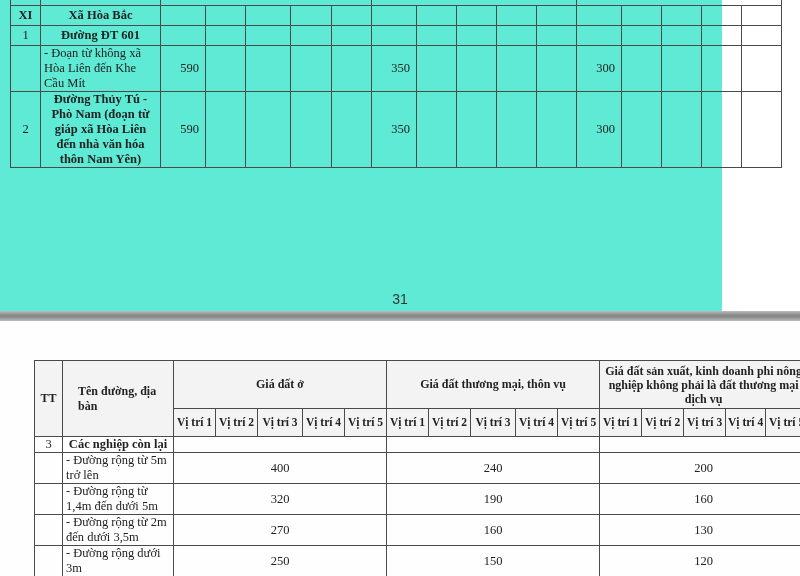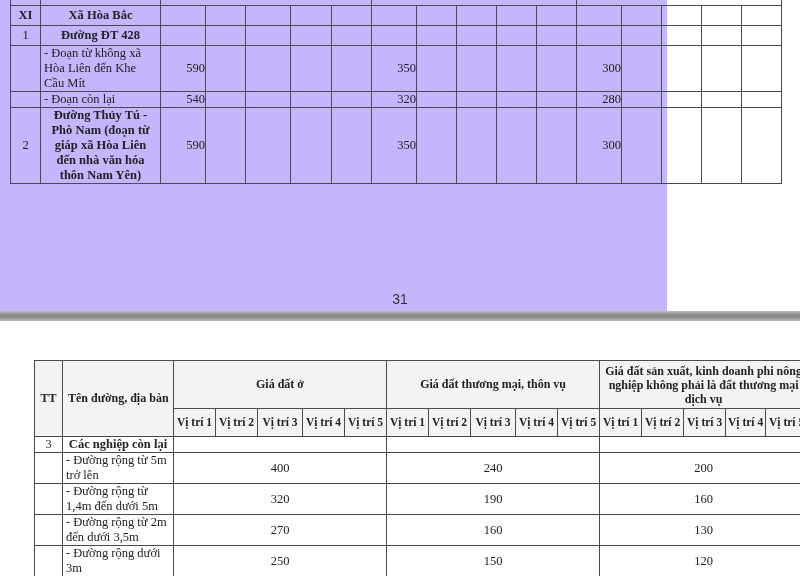--- a/index.html
+++ b/index.html
@@ -3,35 +3,35 @@
 <meta charset="utf-8">
 <style>
   html, body { margin: 0; padding: 0; }
   body {
     width: 800px; height: 576px; overflow: hidden; position: relative;
     background: #ffffff;
     font-family: "Liberation Serif", "DejaVu Serif", serif;
     color: #222;
   }
   .page-top {
-    position: absolute; left: 0; top: 0; width: 667px; height: 316px;
-    background: #c4b5fd;
+    position: absolute; left: 0; top: 0; width: 722px; height: 316px;
+    background: #5eead4;
   }
   .page-gap {
     position: absolute; left: 0; top: 311px; width: 800px; height: 10px;
     background: linear-gradient(#bdbdbd, #8a8a8a 40%, #8a8a8a 60%, #bdbdbd);
   }
   .page-bottom {
     position: absolute; left: 0; top: 321px; width: 800px; height: 255px;
     background: #fefefe;
   }
   table { border-collapse: collapse; table-layout: fixed; position: absolute; }
   td, th { border: 1px solid #4a4a4a; padding: 0 3px; font-size: 12.5px; line-height: 15px; vertical-align: middle; }
   .t1 { left: 10px; top: -9px; width: 498px; }
-  .t1 td.num { text-align: right; padding-right: 0; }
+  .t1 td.num { text-align: right; padding-right: 6px; }
   .t1 td.tt { text-align: center; }
   .bold { font-weight: bold; text-align: center; }
   .page-number {
     position: absolute; left: 0; width: 800px; top: 291px; text-align: center;
     font-family: "Liberation Sans", "DejaVu Sans", sans-serif; font-size: 14px; color: #333;
   }
   .t2 { left: 34px; top: 360px; width: 750px; }
   .t2 th { font-weight: bold; text-align: center; background: #f3f3f3; font-size: 12px; padding: 0 1px; }
   .t2 th.posb { font-weight: bold; font-size: 11.5px; white-space: nowrap; }
   .t2 td.center { text-align: center; }
@@ -83,21 +83,21 @@
           <td></td>
           <td></td>
       <td></td>
           <td></td>
           <td></td>
           <td></td>
           <td></td>
     </tr>
     <tr style="height:20px">
       <td class="tt">1</td>
-      <td class="bold">Đường ĐT 428</td>
+      <td class="bold">Đường ĐT 601</td>
       <td></td>
           <td></td>
           <td></td>
           <td></td>
           <td></td>
       <td></td>
           <td></td>
           <td></td>
           <td></td>
           <td></td>
@@ -114,39 +114,20 @@
       <td></td>
           <td></td>
           <td></td>
           <td></td>
       <td class="num">350</td>
       <td></td>
           <td></td>
           <td></td>
           <td></td>
       <td class="num">300</td>
-      <td></td>
-          <td></td>
-          <td></td>
-          <td></td>
-    </tr>
-    <tr style="height:14px">
-      <td class="tt"></td>
-      <td>- Đoạn còn lại</td>
-      <td class="num">540</td>
-      <td></td>
-          <td></td>
-          <td></td>
-          <td></td>
-      <td class="num">320</td>
-      <td></td>
-          <td></td>
-          <td></td>
-          <td></td>
-      <td class="num">280</td>
       <td></td>
           <td></td>
           <td></td>
           <td></td>
     </tr>
     <tr style="height:74px">
       <td class="tt">2</td>
       <td class="bold">Đường Thủy Tú - Phò Nam (đoạn từ giáp xã Hòa Liên đến nhà văn hóa thôn Nam Yên)</td>
       <td class="num">590</td>
       <td></td>
@@ -189,21 +170,21 @@
       <col style="width:42px">
     <col style="width:42px">
       <col style="width:42px">
       <col style="width:42px">
       <col style="width:40px">
       <col style="width:42px">
   </colgroup>
   <tbody>
       <tr style="height:48px">
     <th rowspan="2">TT</th>
-    <th rowspan="2" style="text-align:left;padding-left:5px">Tên đường, địa bàn</th>
+    <th rowspan="2" style="text-align:left;padding-left:15px">Tên đường, địa bàn</th>
     <th colspan="5">Giá đất ở</th>
     <th colspan="5">Giá đất thương mại, thôn vụ</th>
     <th colspan="5" style="line-height:14px">Giá đất sản xuất, kinh doanh phi nông nghiệp không phải là đất thương mại dịch vụ</th>
   </tr>
   <tr style="height:28px">
     <th class="posb">Vị trí 1</th>
     <th class="posb">Vị trí 2</th>
     <th class="posb">Vị trí 3</th>
     <th class="posb">Vị trí 4</th>
     <th class="posb">Vị trí 5</th>

